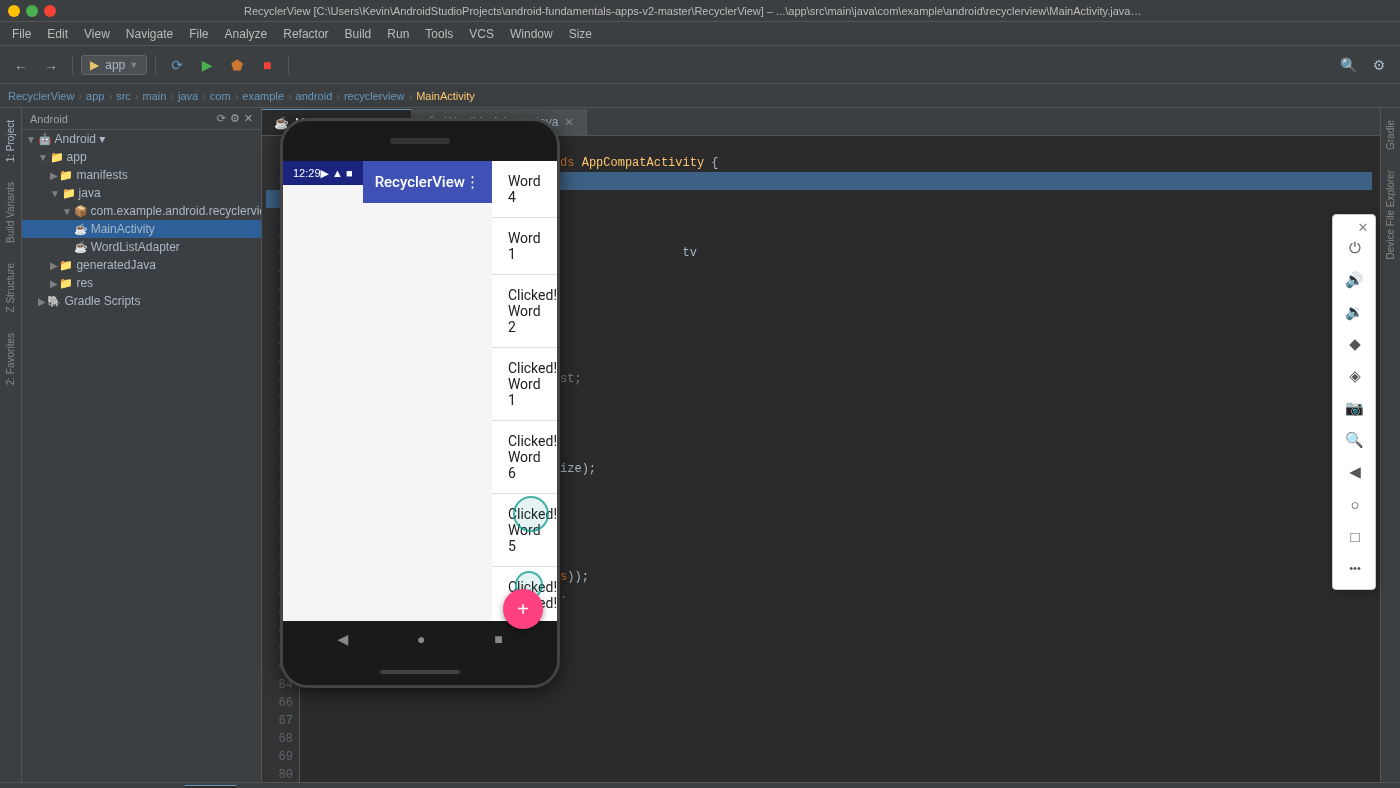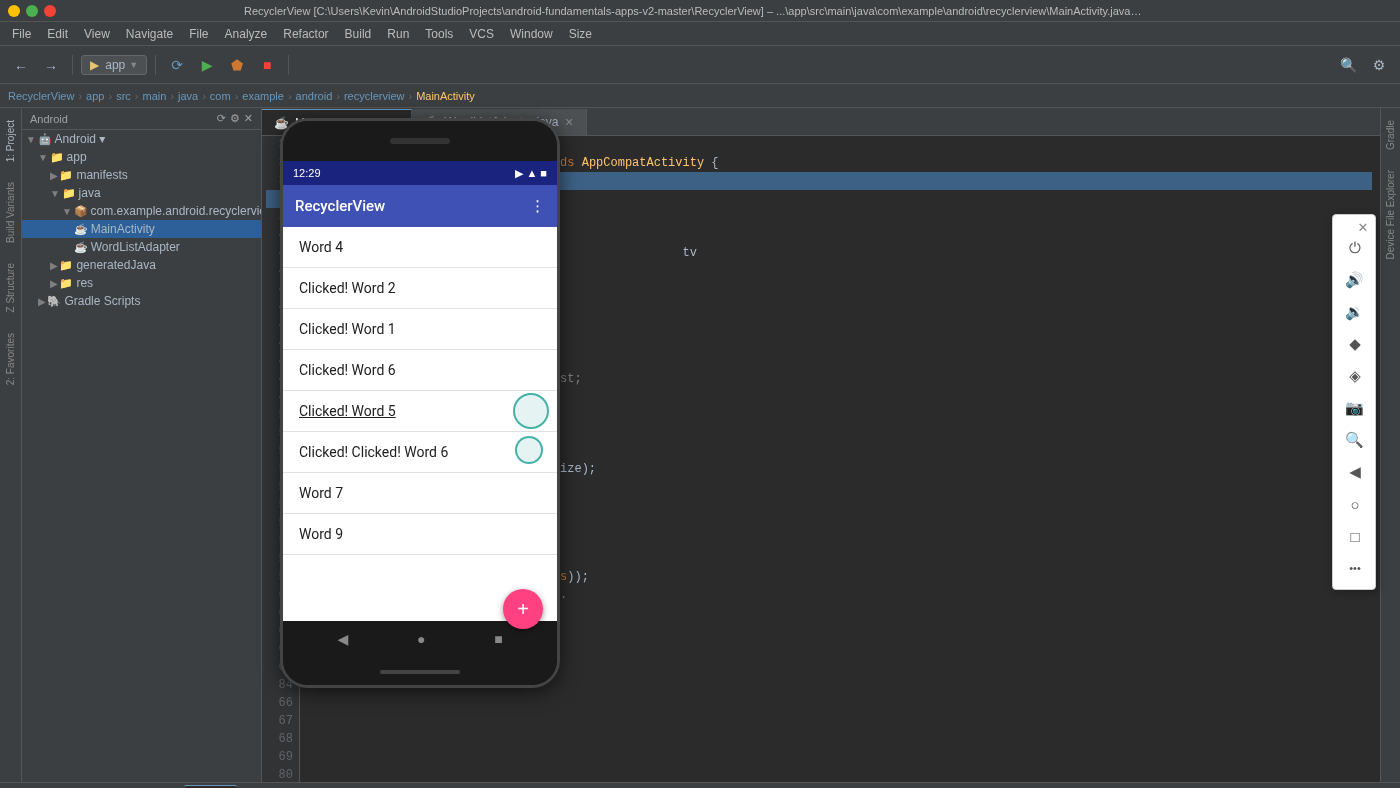--- a/index.html
+++ b/index.html
@@ -192,21 +192,21 @@
       width: 60px;
       height: 6px;
       background: #333;
       border-radius: 3px;
     }
     #phone-screen {
       height: 460px;
       background: #f5f5f5;
       overflow: hidden;
       display: flex;
-      flex-direction: column;
+      flex-direction: row;
     }
     #phone-status-bar {
       height: 24px;
       background: #1a237e;
       display: flex;
       align-items: center;
       justify-content: space-between;
       padding: 0 10px;
       color: #fff;
       font-size: 11px;
@@ -686,24 +686,25 @@
           <span>▶ ▲ ■</span>
         </div>
 
         <div id="phone-app-bar">
           <span>RecyclerView</span>
           <span>⋮</span>
         </div>
 
         <div id="phone-list" style="position:relative;">
           <div class="phone-list-item">Word 4</div>
+          <div class="phone-list-item">Word 1</div>
           <div class="phone-list-item">Clicked! Word 2</div>
           <div class="phone-list-item">Clicked! Word 1</div>
           <div class="phone-list-item">Clicked! Word 6</div>
-          <div class="phone-list-item" style="position:relative;text-decoration:underline;">
+          <div class="phone-list-item" style="position:relative;">
             Clicked! Word 5
             <div class="ripple" style="width:36px;height:36px;top:2px;right:8px;"></div>
           </div>
           <div class="phone-list-item" style="position:relative;">
             Clicked! Clicked! Word 6
             <div class="ripple" style="width:28px;height:28px;top:4px;right:14px;"></div>
           </div>
           <div class="phone-list-item">Word 7</div>
           <div class="phone-list-item">Word 9</div>
 

